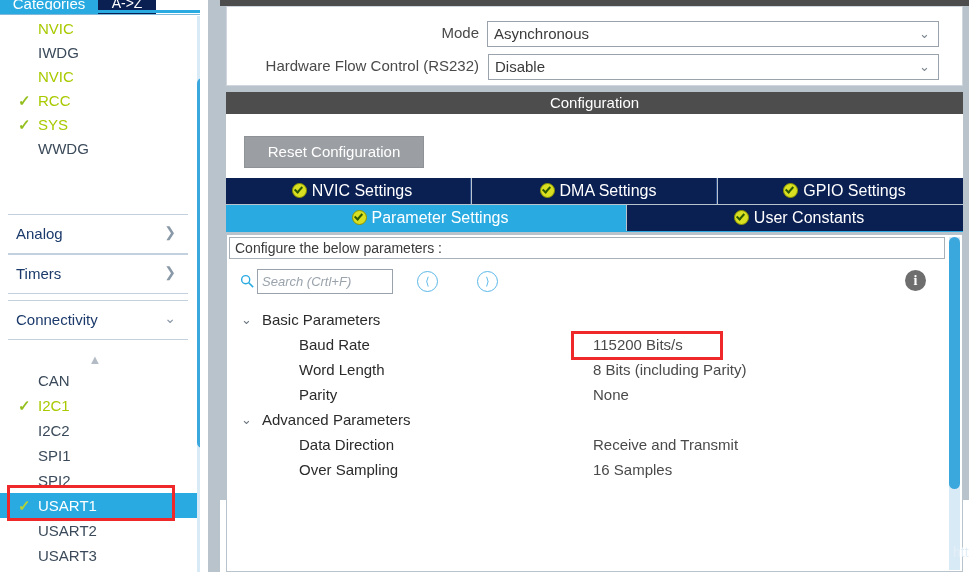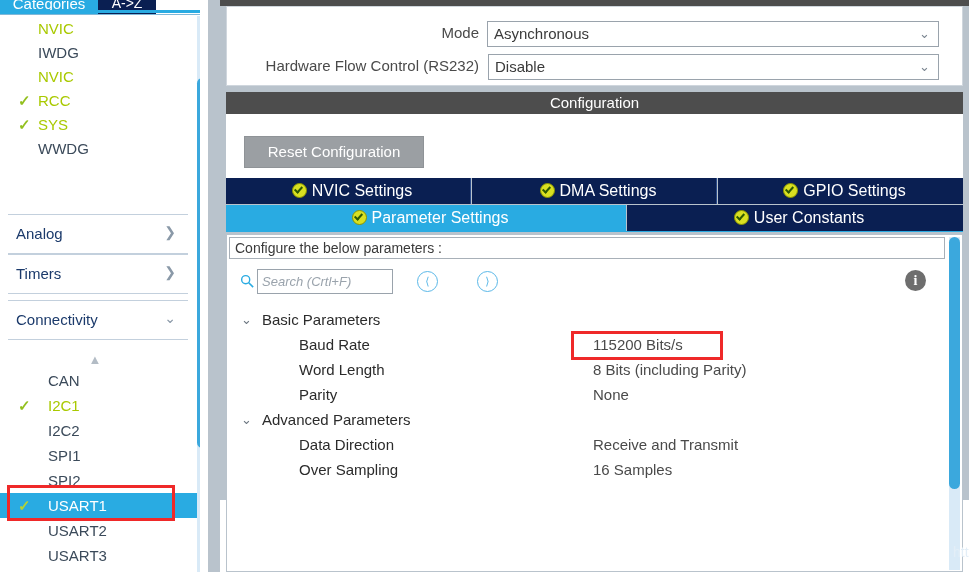--- a/index.html
+++ b/index.html
@@ -97,21 +97,21 @@
     color: #b3bcc5; font-size: 13px; text-align: center;
   }
   #conn-list {
     position: absolute; left: 0; top: 368px; width: 188px;
   }
   .conn-item {
     position: relative;
     height: 25px;
     line-height: 25px;
     font-size: 15px;
-    padding-left: 48px;
+    padding-left: 38px;
     color: #3b4a5a;
     white-space: nowrap;
   }
   .conn-item.green { color: #a9c900; }
   .conn-item.selected {
     background: #29abe2;
     color: #ffffff;
     width: 175px;
   }
   .conn-item .chk {

